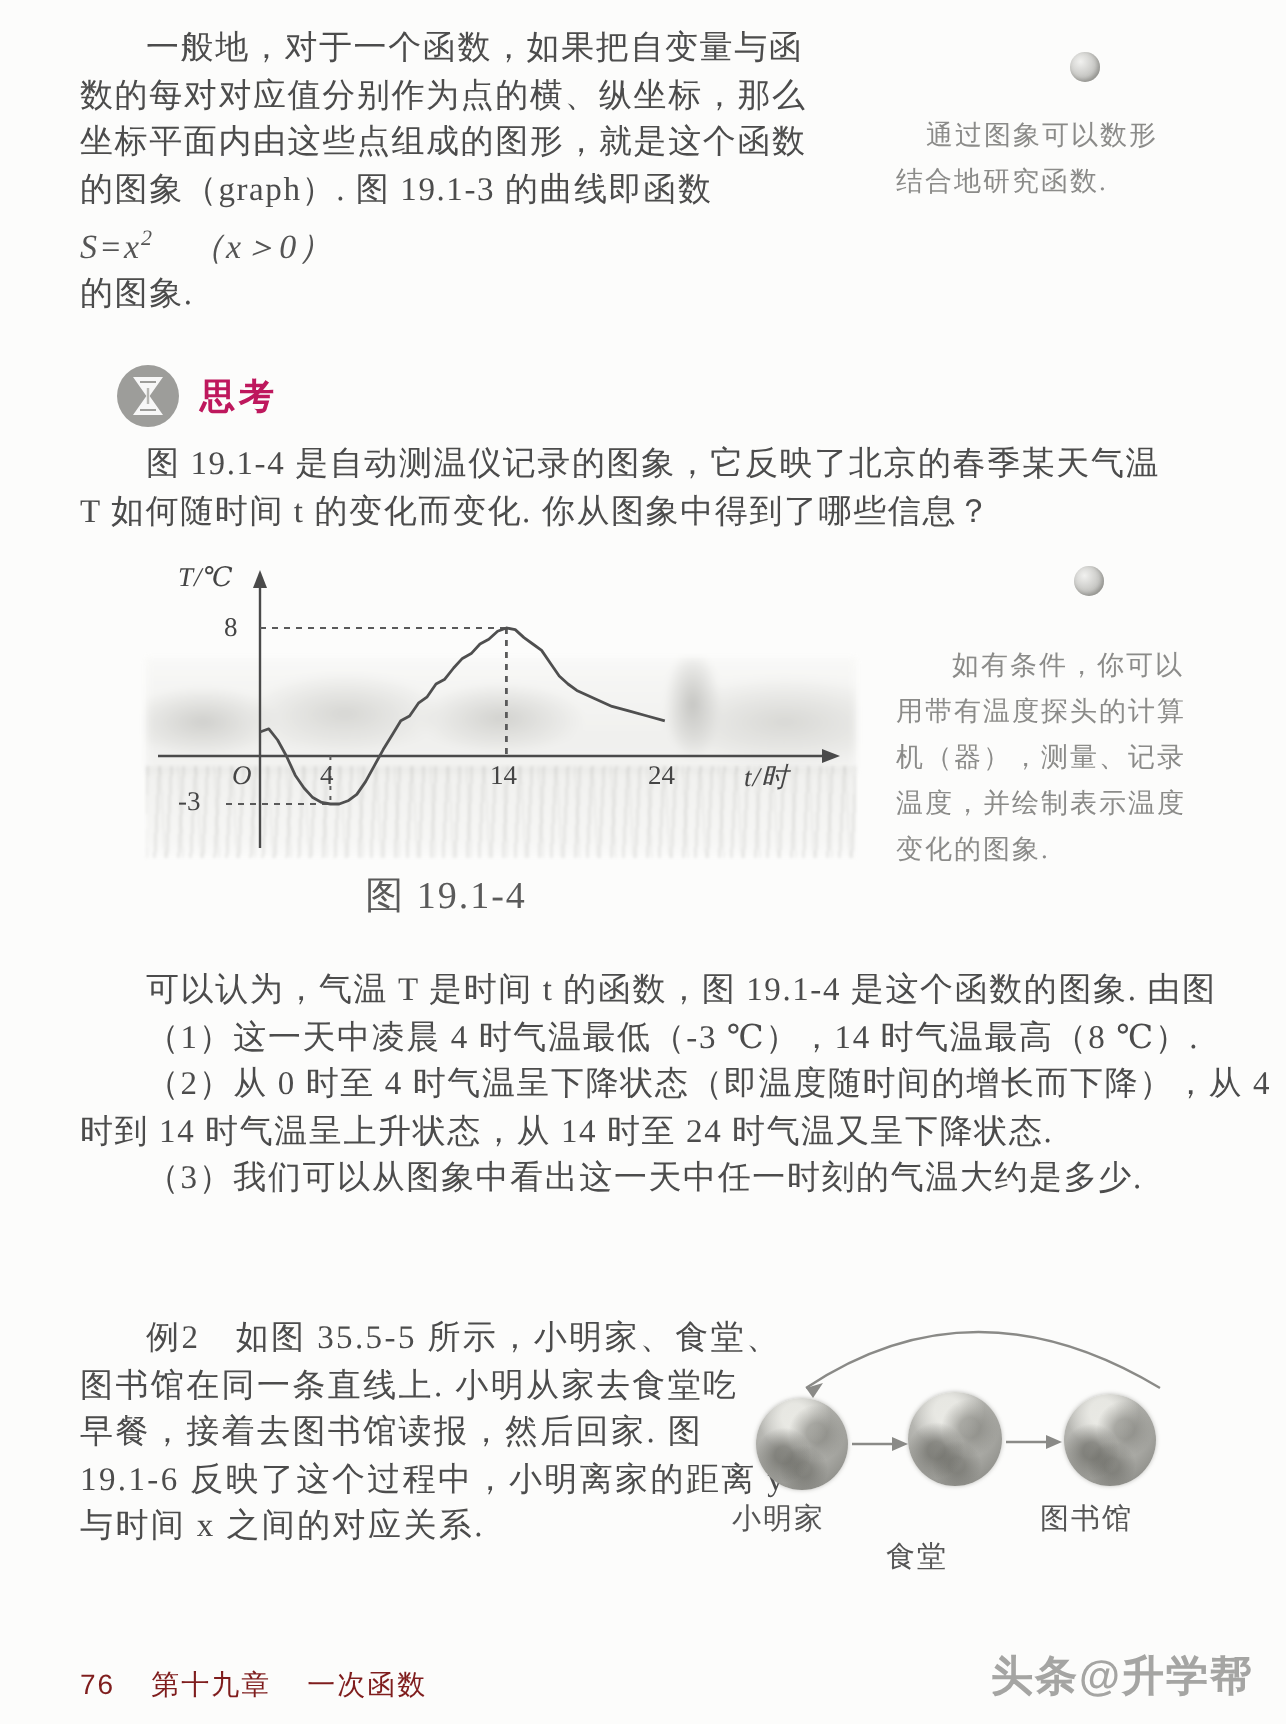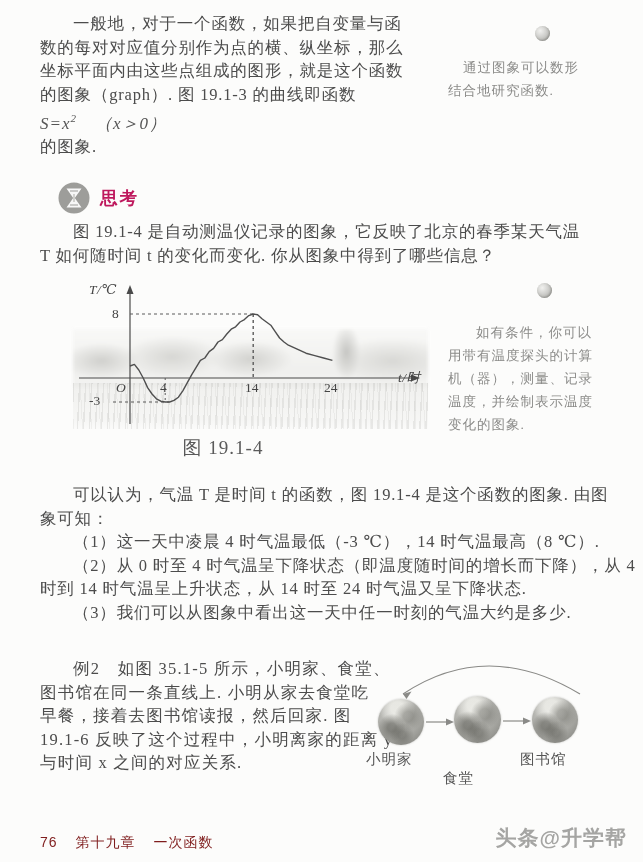--- a/index.html
+++ b/index.html
@@ -136,44 +136,43 @@
 
     <polyline id="temp-curve" fill="none" stroke="#4f4f4f" stroke-width="1.4" stroke-linejoin="round" points="57.0,83.0 61.4,81.4 65.8,87.0 70.2,95.0 74.6,104.6 79.0,111.0 83.4,115.8 87.8,118.2 92.2,119.0 96.6,119.0 101.0,117.4 105.4,114.2 109.8,107.8 114.2,99.8 118.6,91.8 123.0,84.6 127.4,77.4 131.8,75.0 136.2,68.6 140.6,65.4 145.0,59.0 149.4,56.6 153.8,51.0 158.2,46.2 162.6,43.8 167.0,39.0 171.4,36.6 175.8,32.6 180.2,31.0 184.6,31.8 189.0,35.8 193.4,39.0 197.8,42.2 202.2,48.6 206.6,55.0 211.0,59.0 215.4,62.2 224.2,66.2 233.0,70.2 241.8,72.6 250.6,75.0 259.4,77.4"></polyline>
   </svg>
   <span class="axis-label" style="left:16px; top:-2px;">T/℃</span>
   <span class="tick-label" style="left:39px; top:23px;">8</span>
   <span class="tick-label" style="left:16px; top:110px;">-3</span>
   <span class="axis-label" style="left:43px; top:97px;">O</span>
   <span class="tick-label" style="left:87px; top:97px;">4</span>
   <span class="tick-label" style="left:172px; top:97px;">14</span>
   <span class="tick-label" style="left:251px; top:97px;">24</span>
-  <span class="axis-label" style="left:299px; top:86px;margin-left:26px;">t/时</span>
+  <span class="axis-label" style="left:299px; top:97px;">t/时</span>
 </div>
 <div class="abs fig-caption cap4">图 19.1-4</div>
 
 <div class="abs sidenote sidenote2">
   <div class="pearl-wrap"><span class="pearl"></span></div>
   <div class="sn-indent2">如有条件，你可以</div>
   <div>用带有温度探头的计算</div>
   <div>机（器），测量、记录</div>
   <div>温度，并绘制表示温度</div>
   <div>变化的图象.</div>
 </div>
 
 <div class="abs analysis">
   <div class="bodyline indent">可以认为，气温 T 是时间 t 的函数，图 19.1-4 是这个函数的图象. 由图</div>
-  <div class="bodyline">象可知：</div>
   <div class="bodyline indent">（1）这一天中凌晨 4 时气温最低（-3 ℃），14 时气温最高（8 ℃）.</div>
   <div class="bodyline indent">（2）从 0 时至 4 时气温呈下降状态（即温度随时间的增长而下降），从 4</div>
   <div class="bodyline">时到 14 时气温呈上升状态，从 14 时至 24 时气温又呈下降状态.</div>
   <div class="bodyline indent">（3）我们可以从图象中看出这一天中任一时刻的气温大约是多少.</div>
 </div>
 
 <div class="abs example2">
-  <div class="bodyline indent">例2　如图 35.1-5 所示，小明家、食堂、</div>
+  <div class="bodyline indent">例2　如图 35.5-5 所示，小明家、食堂、</div>
   <div class="bodyline">图书馆在同一条直线上. 小明从家去食堂吃</div>
   <div class="bodyline">早餐，接着去图书馆读报，然后回家. 图</div>
   <div class="bodyline">19.1-6 反映了这个过程中，小明离家的距离 y</div>
   <div class="bodyline">与时间 x 之间的对应关系.</div>
 </div>
 
 <div class="abs fig5">
   <svg width="262" height="158" viewBox="0 0 262 158" style="position:absolute;left:0;top:0;">
     <path d="M205 44 Q 112 -12 28 44" fill="none" stroke="#8a8a87" stroke-width="1.2"></path>
     <polygon points="28,44 36.5,41.5 31.5,49" fill="#8a8a87"></polygon>

